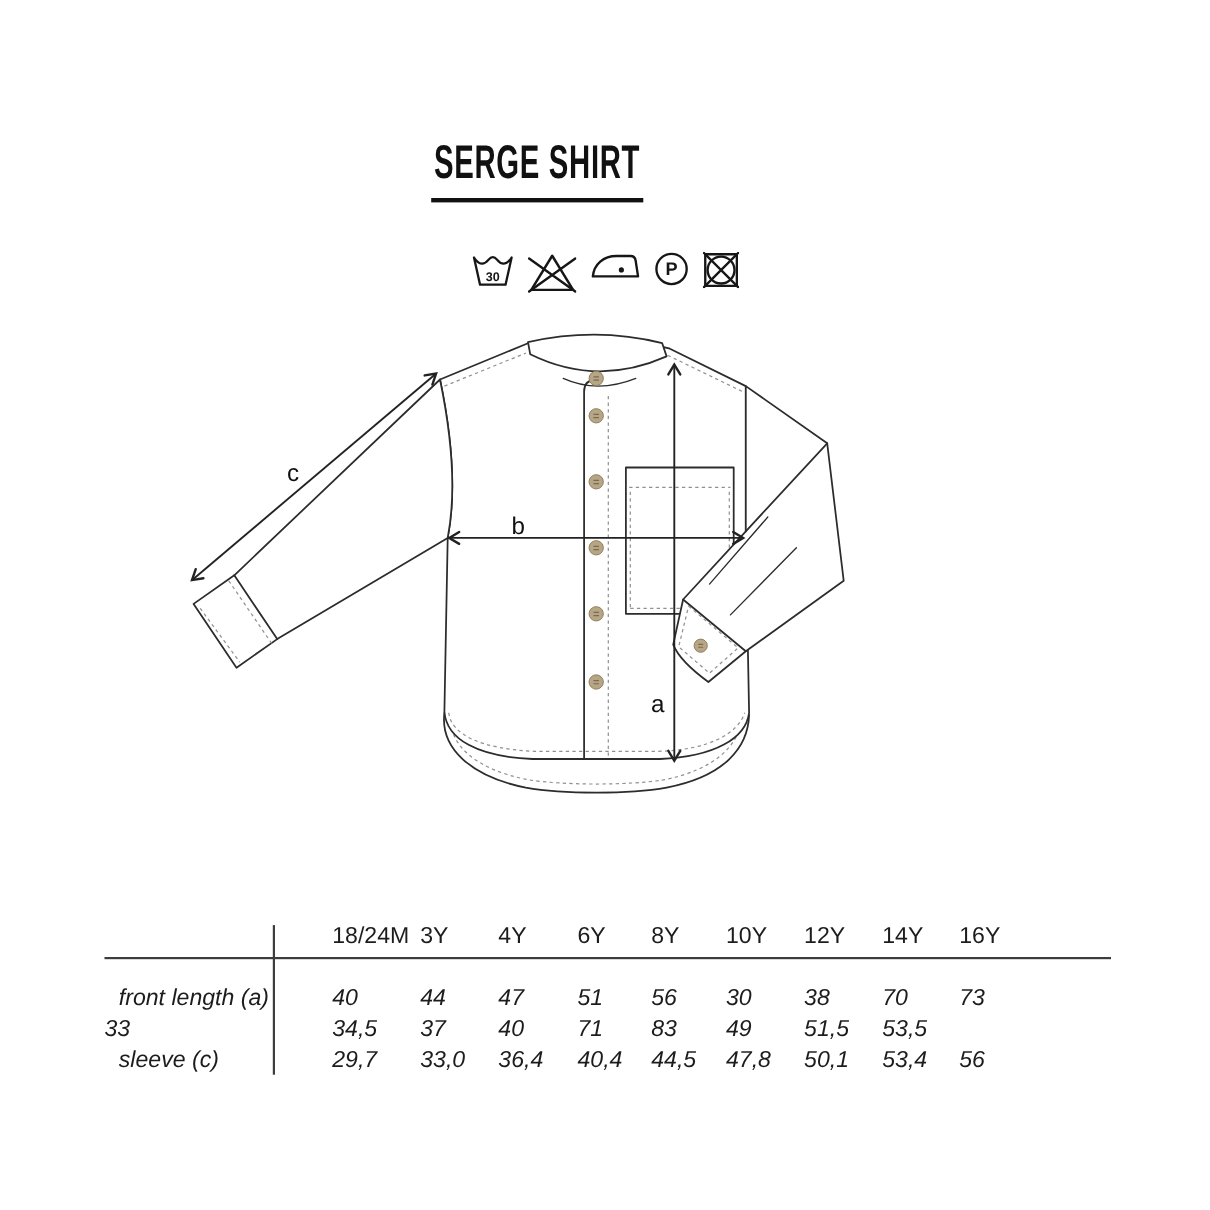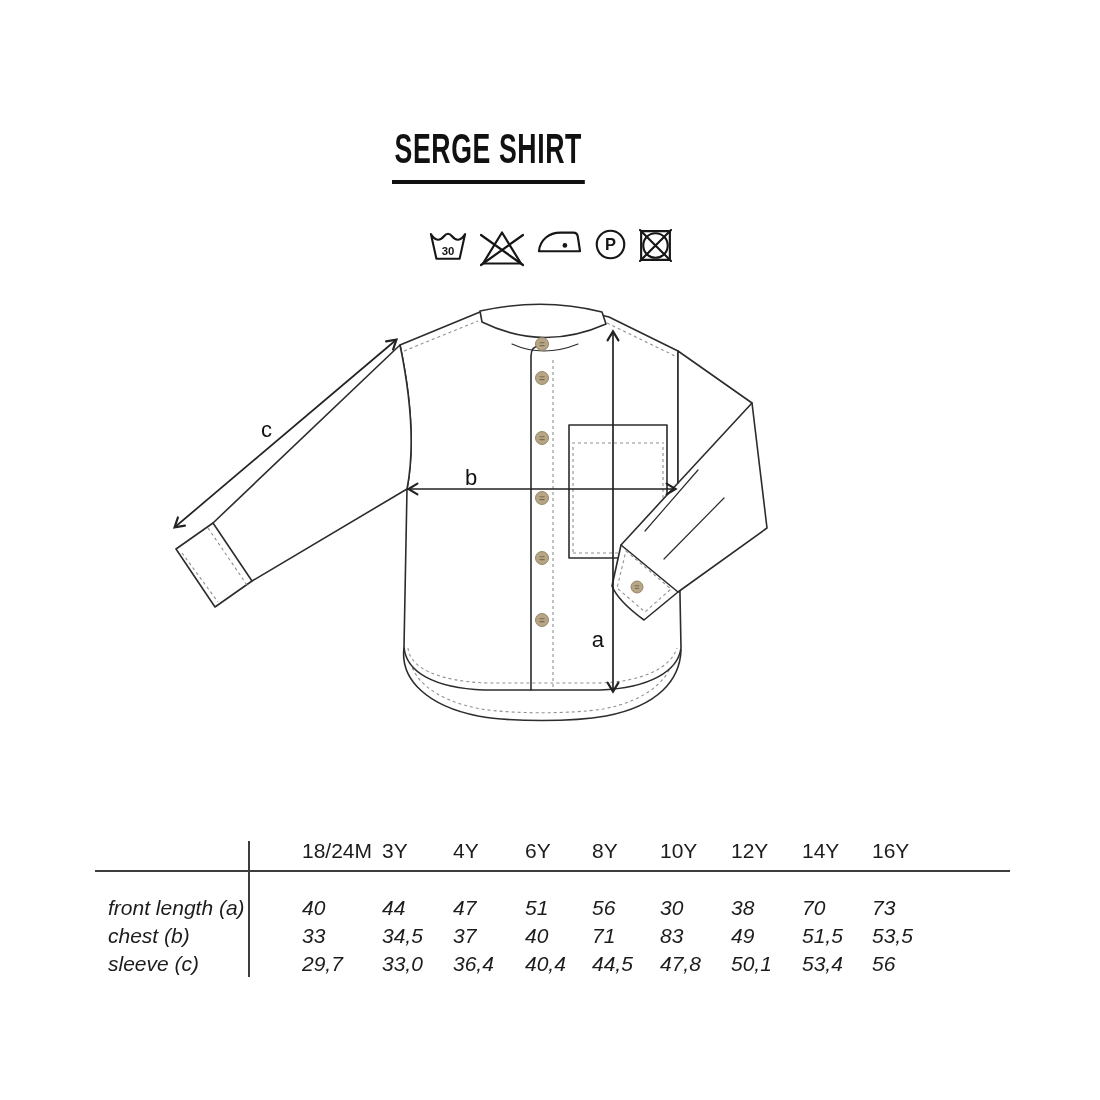--- a/index.html
+++ b/index.html
@@ -204,21 +204,20 @@
         <div class="cell">44</div>
         <div class="cell">47</div>
         <div class="cell">51</div>
         <div class="cell">56</div>
         <div class="cell">30</div>
         <div class="cell">38</div>
         <div class="cell">70</div>
         <div class="cell">73</div>
       </div>
       <div class="trow">
-        <div class="cell rlabel">chest (b)</div>
         <div class="cell">33</div>
         <div class="cell">34,5</div>
         <div class="cell">37</div>
         <div class="cell">40</div>
         <div class="cell">71</div>
         <div class="cell">83</div>
         <div class="cell">49</div>
         <div class="cell">51,5</div>
         <div class="cell">53,5</div>
       </div>

